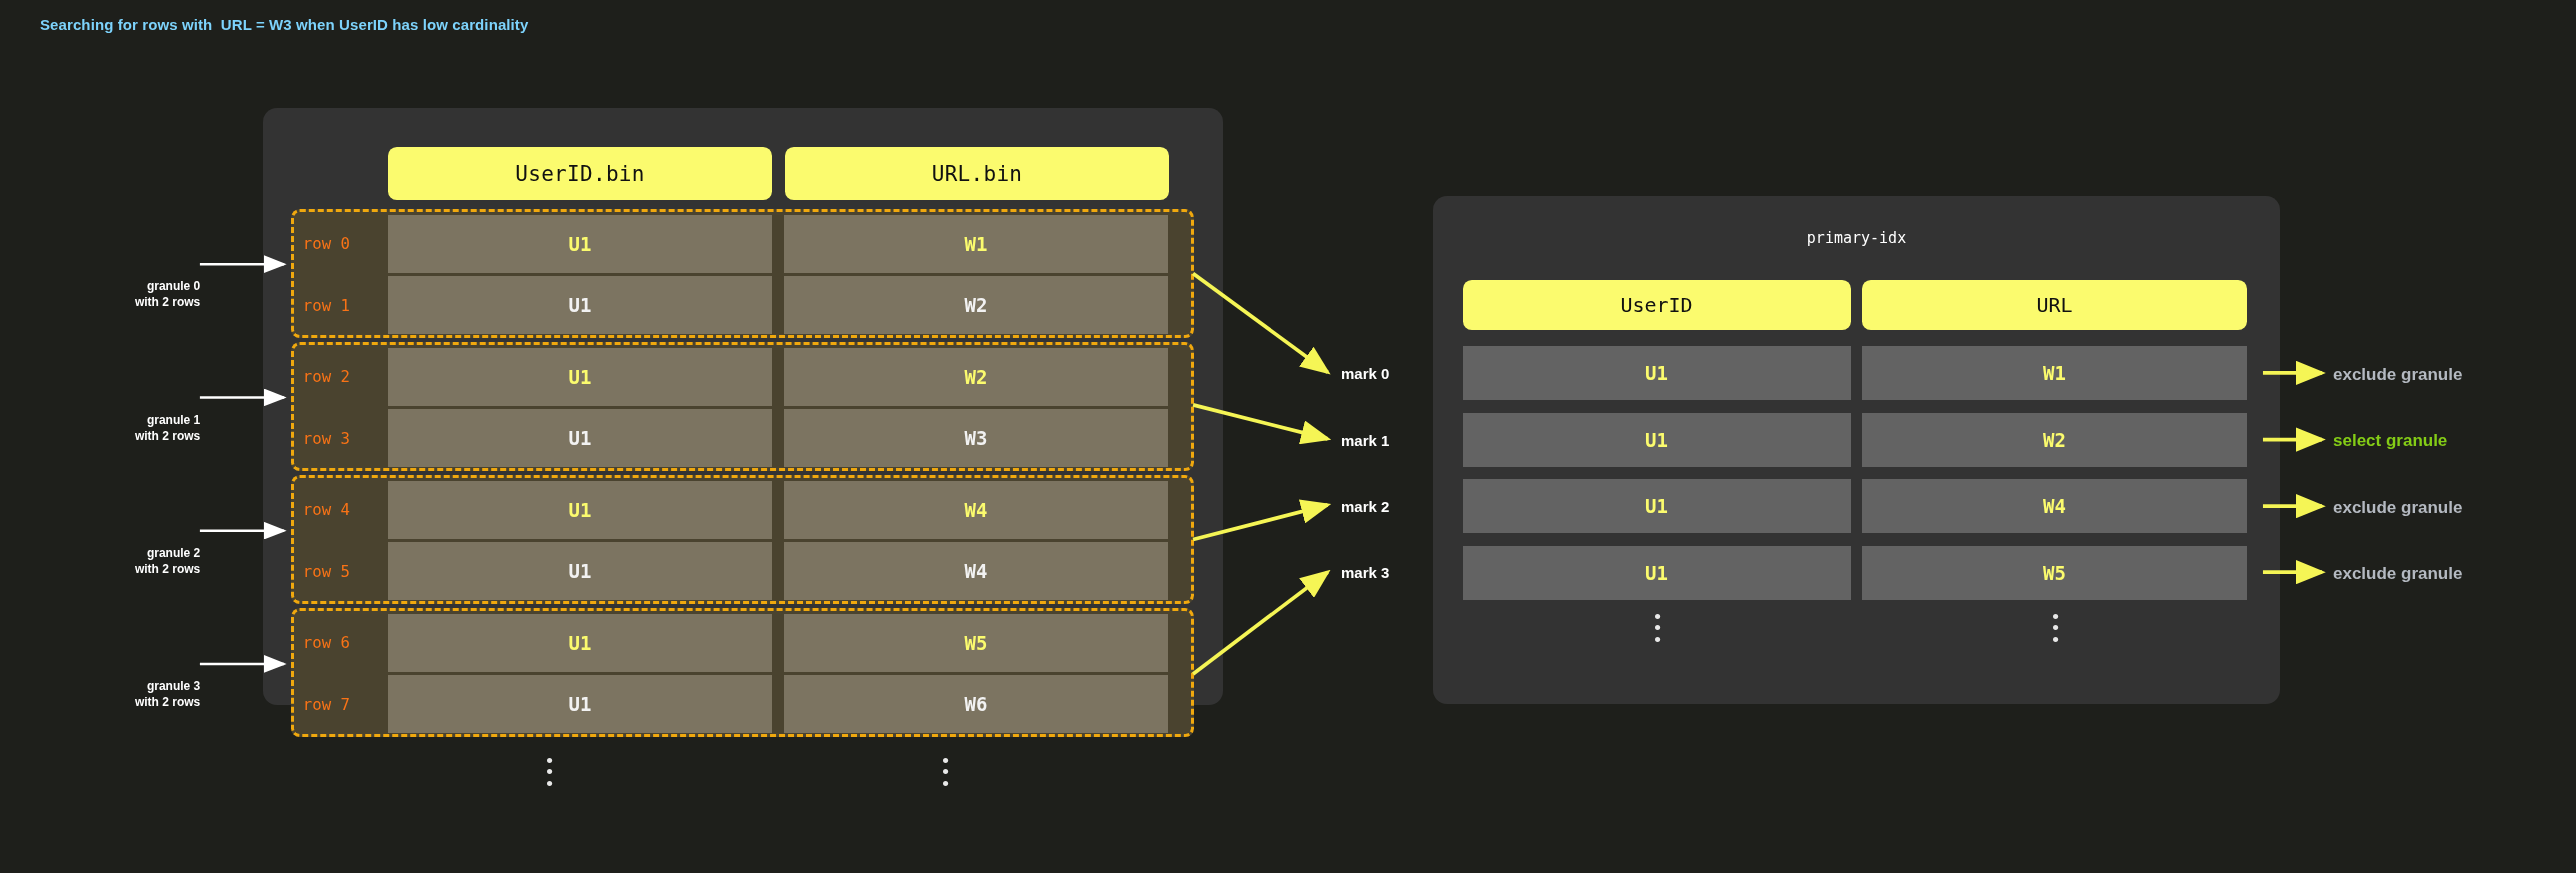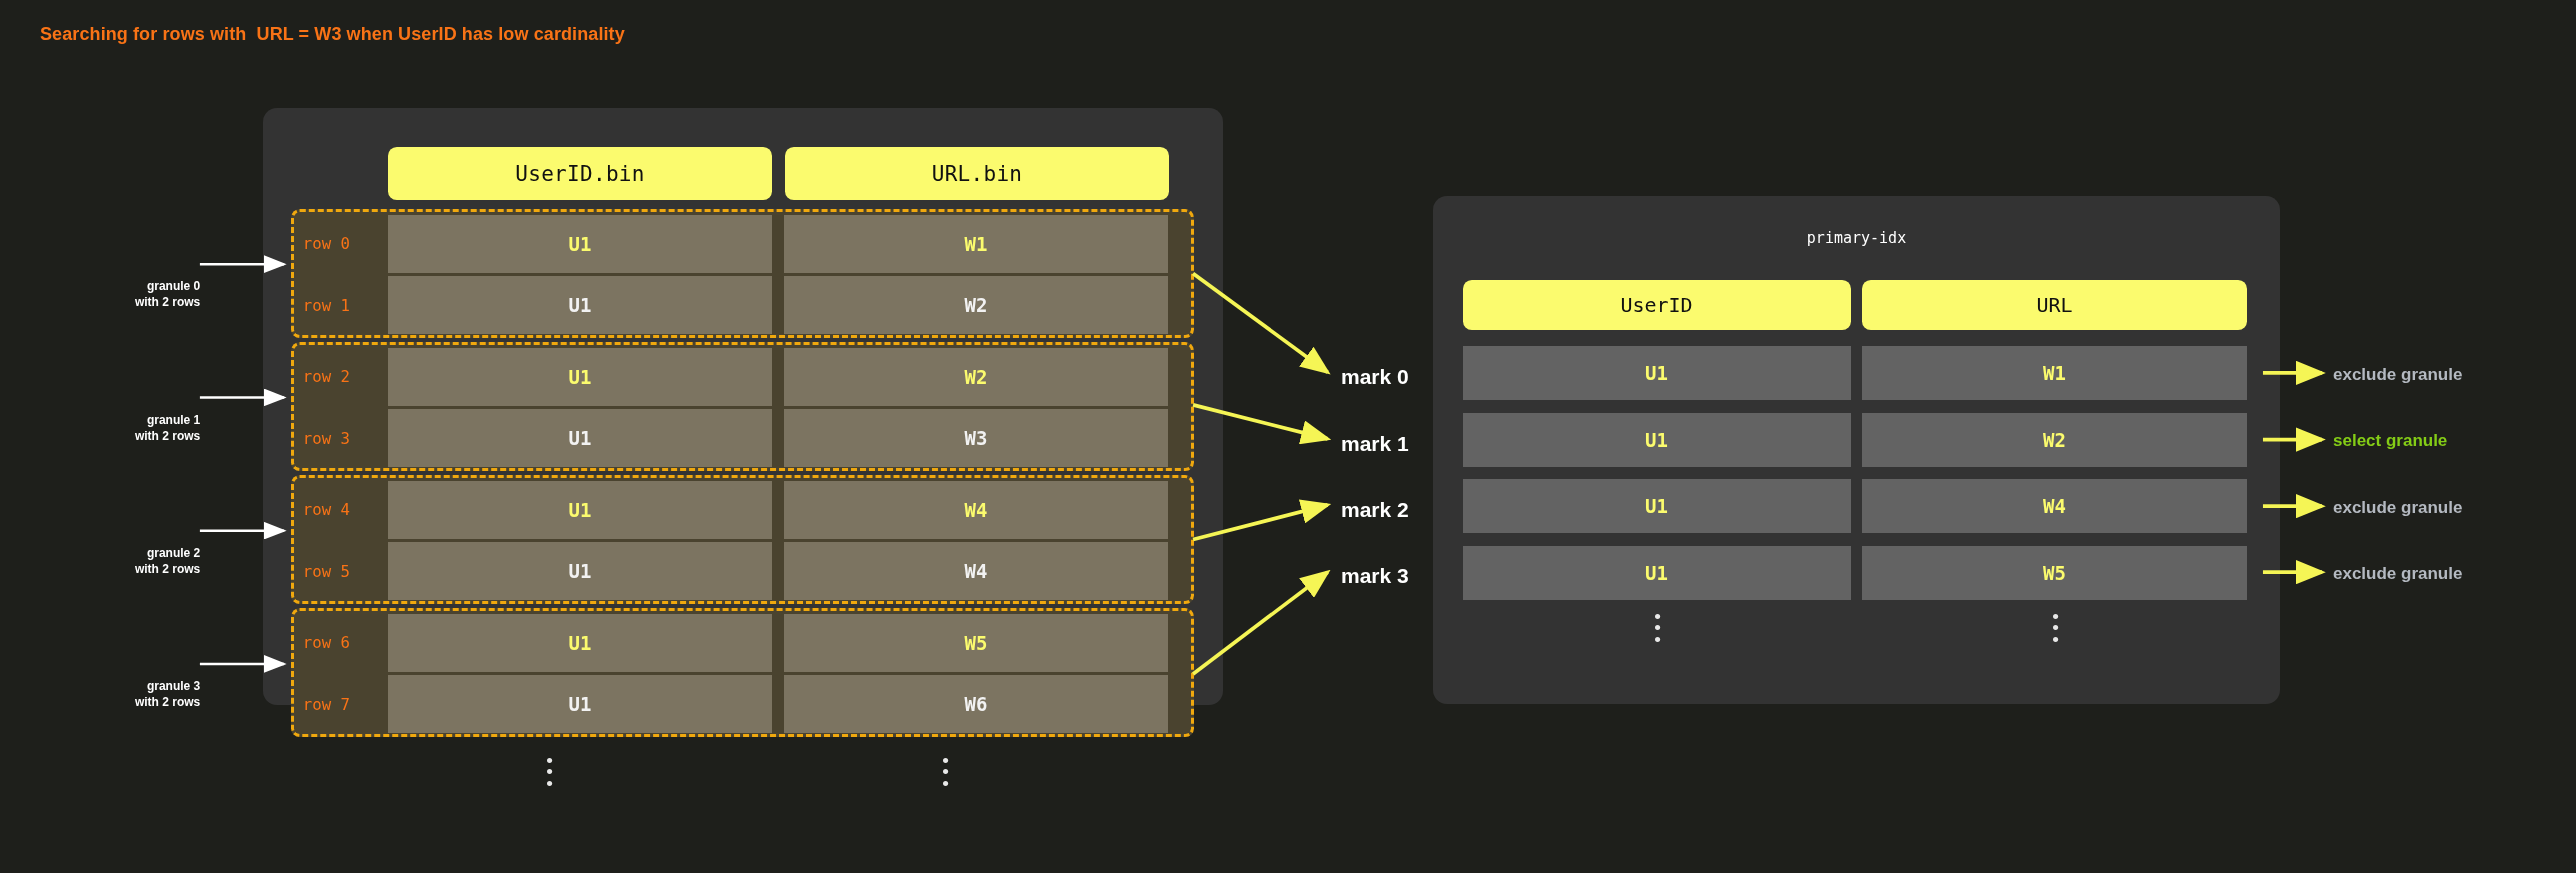--- a/index.html
+++ b/index.html
@@ -13,24 +13,24 @@
     position: relative;
     overflow: hidden;
     font-family: "Liberation Sans", sans-serif;
     -webkit-font-smoothing: antialiased;
   }
 
   
   #diagram-title {
     position: absolute;
     left: 40px;
-    top: 24px;
-    font-size: 18px;
-    font-weight: bold;
-    color: #f97316;
+    top: 16px;
+    font-size: 15px;
+    font-weight: bold;
+    color: #7dd3fc;
     letter-spacing: 0.1px;
     white-space: pre;
   }
 
   
   .panel {
     position: absolute;
     background: #333333;
     border-radius: 14px;
   }
@@ -139,21 +139,21 @@
   }
   #granule-note-0 { left: 11.3px;  top: 246px; }
   #granule-note-1 { left: 11.3px;  top: 380px; }
   #granule-note-2 { left: 11.3px;  top: 513px; }
   #granule-note-3 { left: 11.3px;  top: 646px; }
 
   
   .mark-label {
     position: absolute;
     color: #ffffff;
-    font-size: 21px;
+    font-size: 15px;
     font-weight: bold;
     white-space: nowrap;
   }
   #mark-label-0 { left: 1341px; top: 365px; }
   #mark-label-1 { left: 1341px; top: 432px; }
   #mark-label-2 { left: 1341px; top: 498px; }
   #mark-label-3 { left: 1341px; top: 564px; }
 
   
   #index-panel {

